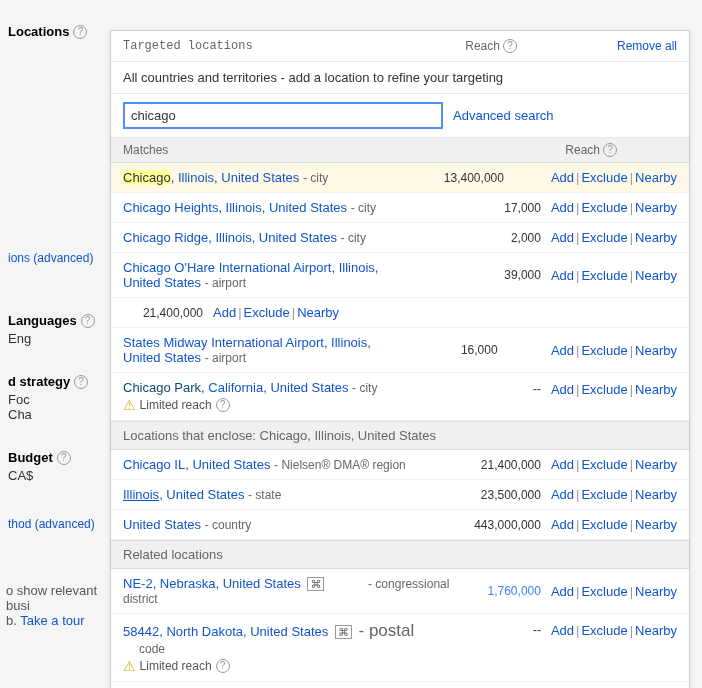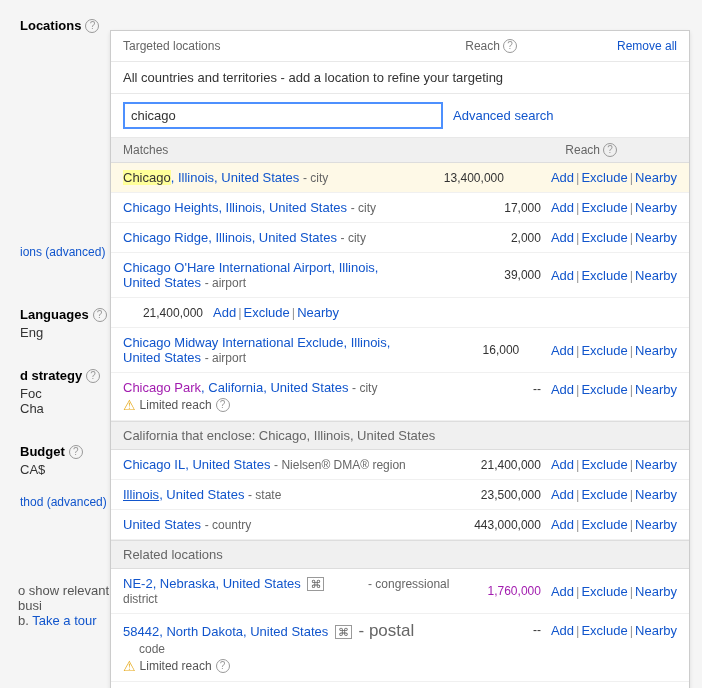--- a/index.html
+++ b/index.html
@@ -7,26 +7,26 @@
 
     .page-wrapper {
       width: 702px;
       min-height: 688px;
       background: #f5f5f5;
       position: relative;
     }
 
     .left-panel {
       position: absolute;
-      left: 12px;
+      left: 0;
       top: 0;
       width: 115px;
       height: 652px;
       background: #f5f5f5;
-      padding-top: 10px;
+      padding-top: 16px;
     }
 
     .main-content {
       position: absolute;
       left: 110px;
       top: 0;
       width: 592px;
       background: #fff;
       border: 1px solid #ccc;
       box-shadow: 0 2px 4px rgba(0,0,0,0.1);
@@ -146,33 +146,33 @@
     </div>
 
     <div style="margin-top: 20px; padding: 4px 8px;">
       <div style="display:flex; align-items:center; gap:4px;">
         <span style="font-size:13px; font-weight:bold;">Budget</span>
         <span class="help-icon">?</span>
       </div>
       <div style="color:#333; font-size:13px; margin-top:3px;">CA$</div>
     </div>
 
-    <div style="margin-top: 10px; padding: 4px 8px;">
+    <div style="margin-top: 26px; padding: 4px 8px;">
       <div style="color:#1155cc; font-size:12px; cursor:pointer;">thod (advanced)</div>
     </div>
 
     <div style="position:absolute; bottom: 20px; left:0; padding: 4px 6px; font-size:12px; color:#555; width:110px;">
       <span>o show relevant busi<br>b. <span style="color:#1155cc; cursor:pointer;">Take a tour</span></span>
     </div>
   </div>
 
   <div class="main-content" style="position:absolute; left:110px; top:30px; width:580px;">
 
     <div class="targeted-header">
-      <span style="font-size:12px; color:#666;">Targeted locations</span>
+      <span style="font-size:12px; color:#666;font-family:Liberation Mono, monospace;">Targeted locations</span>
       <div style="display:flex; align-items:center; gap: 100px;">
         <div style="display:flex; align-items:center; gap:3px;">
           <span style="font-size:12px; color:#666;">Reach</span>
           <span class="help-icon">?</span>
         </div>
         <a class="remove-all-link">Remove all</a>
       </div>
     </div>
 
     <div class="all-countries-bar">
@@ -240,47 +240,47 @@
 
       <div style="display:flex; align-items:center; padding: 7px 12px; border-bottom:1px solid #f0f0f0;">
         <div style="min-width:90px; text-align:right; font-size:12px; color:#333; padding-right:10px;">21,400,000</div>
         <div style="white-space:nowrap; font-size:12px; min-width:120px;">
           <a class="action-link">Add</a><span class="action-sep">|</span><a class="action-link">Exclude</a><span class="action-sep">|</span><a class="action-link">Nearby</a>
         </div>
       </div>
 
       <div style="display:flex; align-items:center; padding: 7px 12px; border-bottom:1px solid #f0f0f0;">
         <div style="flex:1; font-size:13px;">
-          <span style="color:#1155cc;">Chicago Midway International Exclude</span><span style="color:#1155cc;">, Illinois</span><span style="color:#1155cc;">,<br>United States</span>
+          <span style="color:#1155cc;">States Midway International Airport</span><span style="color:#1155cc;">, Illinois</span><span style="color:#1155cc;">,<br>United States</span>
           <span style="color:#666; font-size:12px;"> - airport</span>
         </div>
-        <div style="min-width:90px; text-align:center; font-size:12px; color:#333; padding-right:10px;">16,000</div>
+        <div style="min-width:90px; text-align:left; font-size:12px; color:#333; padding-right:10px;">16,000</div>
         <div style="white-space:nowrap; font-size:12px; min-width:120px;">
           <a class="action-link">Add</a><span class="action-sep">|</span><a class="action-link">Exclude</a><span class="action-sep">|</span><a class="action-link">Nearby</a>
         </div>
       </div>
 
       <div style="display:flex; align-items:flex-start; padding: 7px 12px; border-bottom:1px solid #f0f0f0;">
         <div style="flex:1; font-size:13px;">
-          <span style="color:#a21caf;">Chicago Park</span><span style="color:#1155cc;">, California</span><span style="color:#1155cc;">, United States</span>
+          <span style="color:#0c4a6e;">Chicago Park</span><span style="color:#1155cc;">, California</span><span style="color:#1155cc;">, United States</span>
           <span style="color:#666; font-size:12px;"> - city</span>
           <div style="display:flex; align-items:center; gap:4px; margin-top:2px;">
             <span style="color:#e6a817; font-size:14px;">⚠</span>
             <span style="color:#555; font-size:12px;">Limited reach</span>
             <span class="help-icon">?</span>
           </div>
         </div>
         <div style="min-width:90px; text-align:right; font-size:12px; color:#333; padding-right:10px; padding-top:2px;">--</div>
         <div style="white-space:nowrap; font-size:12px; min-width:120px; padding-top:2px;">
           <a class="action-link">Add</a><span class="action-sep">|</span><a class="action-link">Exclude</a><span class="action-sep">|</span><a class="action-link">Nearby</a>
         </div>
       </div>
 
       <div style="padding: 6px 12px; background:#f0f0f0; border-top:1px solid #ddd; border-bottom:1px solid #ddd; font-size:12px; color:#666;">
-        <span>California that enclose: Chicago, Illinois, United States</span>
+        <span>Locations that enclose: Chicago, Illinois, United States</span>
       </div>
 
       <div style="display:flex; align-items:center; padding: 7px 12px; border-bottom:1px solid #f0f0f0;">
         <div style="flex:1; font-size:13px;">
           <span style="color:#1155cc;">Chicago IL</span><span style="color:#1155cc;">, United States</span>
           <span style="color:#666; font-size:12px;"> - Nielsen® DMA® region</span>
         </div>
         <div style="min-width:90px; text-align:right; font-size:12px; color:#333; padding-right:10px;">21,400,000</div>
         <div style="white-space:nowrap; font-size:12px; min-width:120px;">
           <a class="action-link">Add</a><span class="action-sep">|</span><a class="action-link">Exclude</a><span class="action-sep">|</span><a class="action-link">Nearby</a>
@@ -312,21 +312,21 @@
       <div style="padding: 6px 12px; background:#f0f0f0; border-top:1px solid #ddd; border-bottom:1px solid #ddd; font-size:12px; color:#666;">
         <span>Related locations</span>
       </div>
 
       <div style="display:flex; align-items:center; padding: 7px 12px; border-bottom:1px solid #f0f0f0;">
         <div style="flex:1; font-size:13px;">
           <span style="color:#1155cc;">NE-2</span><span style="color:#1155cc;">, Nebraska</span><span style="color:#1155cc;">, United States</span>
           <span style="color:#666; font-size:11px; border:1px solid #999; padding:0 2px; margin:0 3px;">⌘</span>
           <span style="color:#666; font-size:12px;margin-left:37px;"> - congressional district</span>
         </div>
-        <div style="min-width:90px; text-align:right; font-size:12px; color:#a21caf; padding-right:10px;">1,760,000</div>
+        <div style="min-width:90px; text-align:right; font-size:12px; color:#3b82f6; padding-right:10px;">1,760,000</div>
         <div style="white-space:nowrap; font-size:12px; min-width:120px;">
           <a class="action-link">Add</a><span class="action-sep">|</span><a class="action-link">Exclude</a><span class="action-sep">|</span><a class="action-link">Nearby</a>
         </div>
       </div>
 
       <div style="display:flex; align-items:flex-start; padding: 7px 12px; border-bottom:1px solid #f0f0f0;">
         <div style="flex:1; font-size:13px;">
           <span style="color:#1155cc;">58442</span><span style="color:#1155cc;">, North Dakota</span><span style="color:#1155cc;">, United States</span>
           <span style="color:#666; font-size:11px; border:1px solid #999; padding:0 2px; margin:0 3px;">⌘</span>
           <span style="color:#666; font-size:17px;"> - postal</span><br>

